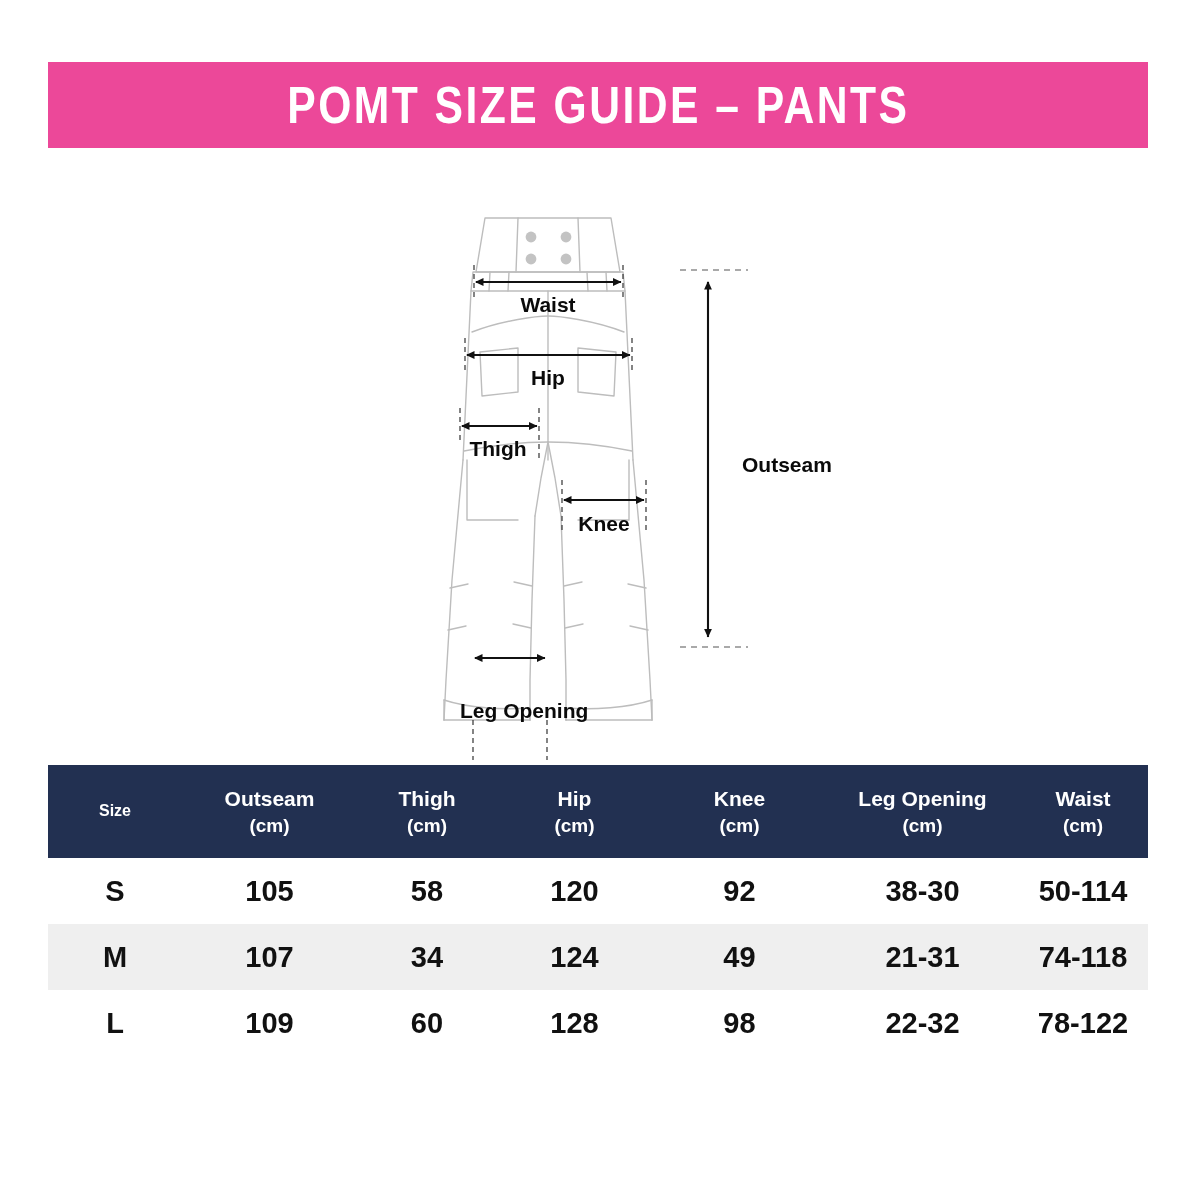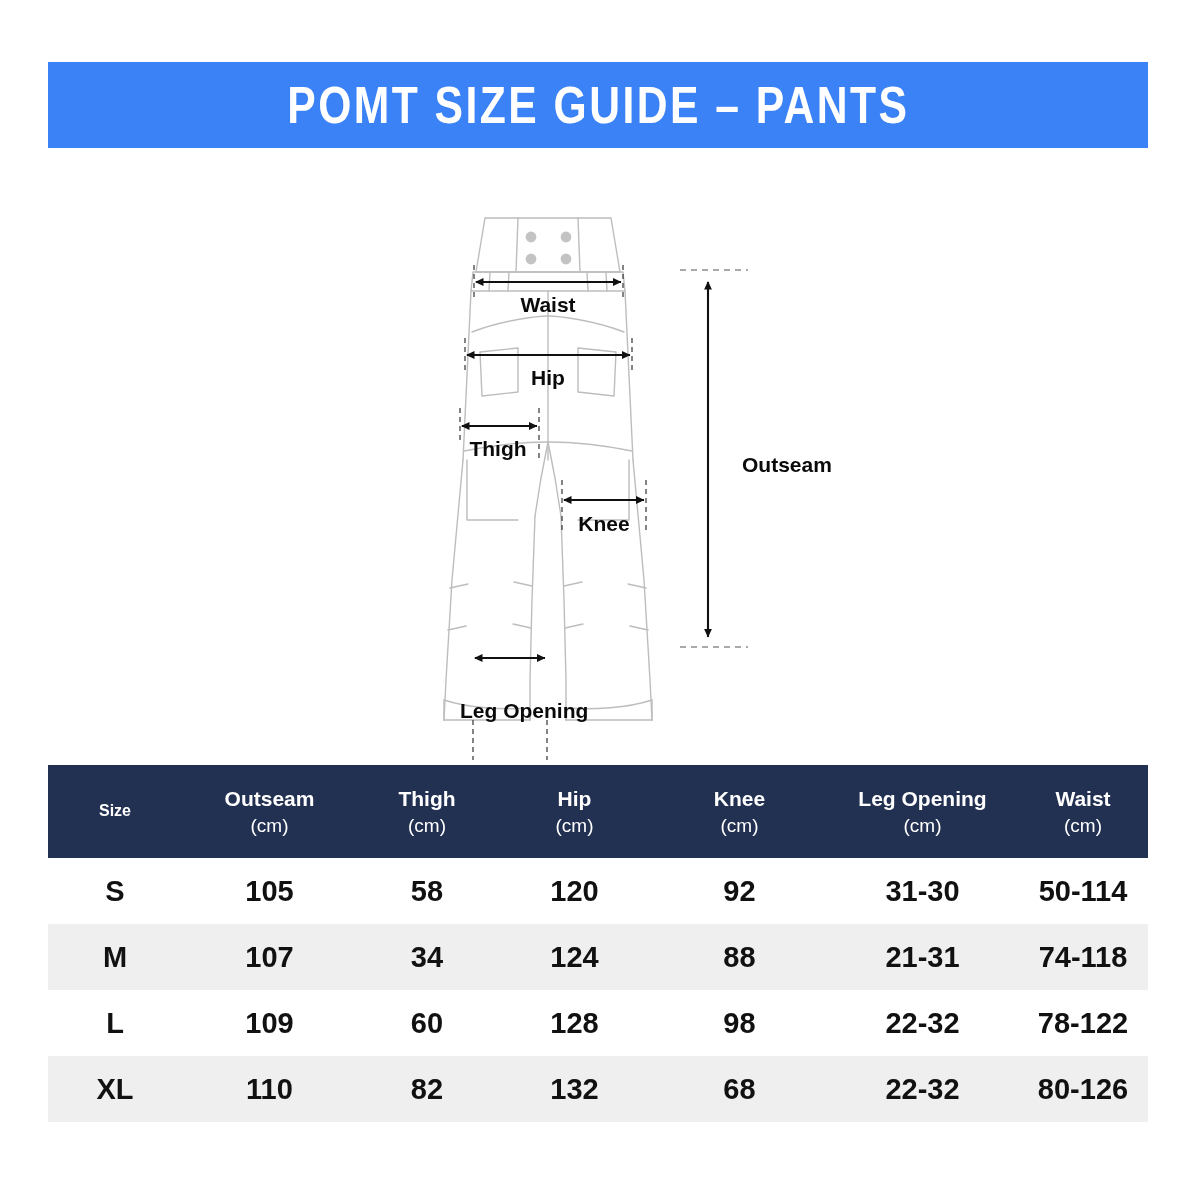--- a/index.html
+++ b/index.html
@@ -17,21 +17,21 @@
     position: relative;
   }
 
   
   .banner {
     position: absolute;
     left: 48px;
     top: 62px;
     width: 1100px;
     height: 86px;
-    background: #3b82f6;
+    background: #ec4899;
     display: flex;
     align-items: center;
     justify-content: center;
     box-sizing: border-box;
   }
   .banner-title {
     color: #ffffff;
     font-family: "Liberation Sans Narrow", "Liberation Sans", sans-serif;
     font-weight: bold;
     font-size: 52px;
@@ -91,21 +91,21 @@
     justify-content: center;
     line-height: 1.15;
   }
   .th-name {
     font-size: 21px;
     font-weight: bold;
     white-space: nowrap;
   }
   .th-unit {
     font-size: 19px;
-    font-weight: normal;
+    font-weight: bold;
     margin-top: 4px;
   }
   .th-size .th-name { font-size: 16px; }
 
   .size-table tbody td {
     height: 66px;
     font-size: 29px;
     font-weight: bold;
     color: #111111;
     white-space: nowrap;
@@ -308,44 +308,35 @@
       </th>
     </tr>
   </thead>
   <tbody>
     <tr class="odd">
       <td>S</td>
       <td>105</td>
       <td>58</td>
       <td>120</td>
       <td>92</td>
-      <td>31-30</td>
+      <td>38-30</td>
       <td>50-114</td>
     </tr>
     <tr class="even">
       <td>M</td>
       <td>107</td>
       <td>34</td>
       <td>124</td>
-      <td>88</td>
+      <td>49</td>
       <td>21-31</td>
       <td>74-118</td>
     </tr>
     <tr class="odd">
       <td>L</td>
       <td>109</td>
       <td>60</td>
       <td>128</td>
       <td>98</td>
       <td>22-32</td>
       <td>78-122</td>
     </tr>
-    <tr class="even">
-      <td>XL</td>
-      <td>110</td>
-      <td>82</td>
-      <td>132</td>
-      <td>68</td>
-      <td>22-32</td>
-      <td>80-126</td>
-    </tr>
   </tbody>
 </table>
 
 </body></html>

